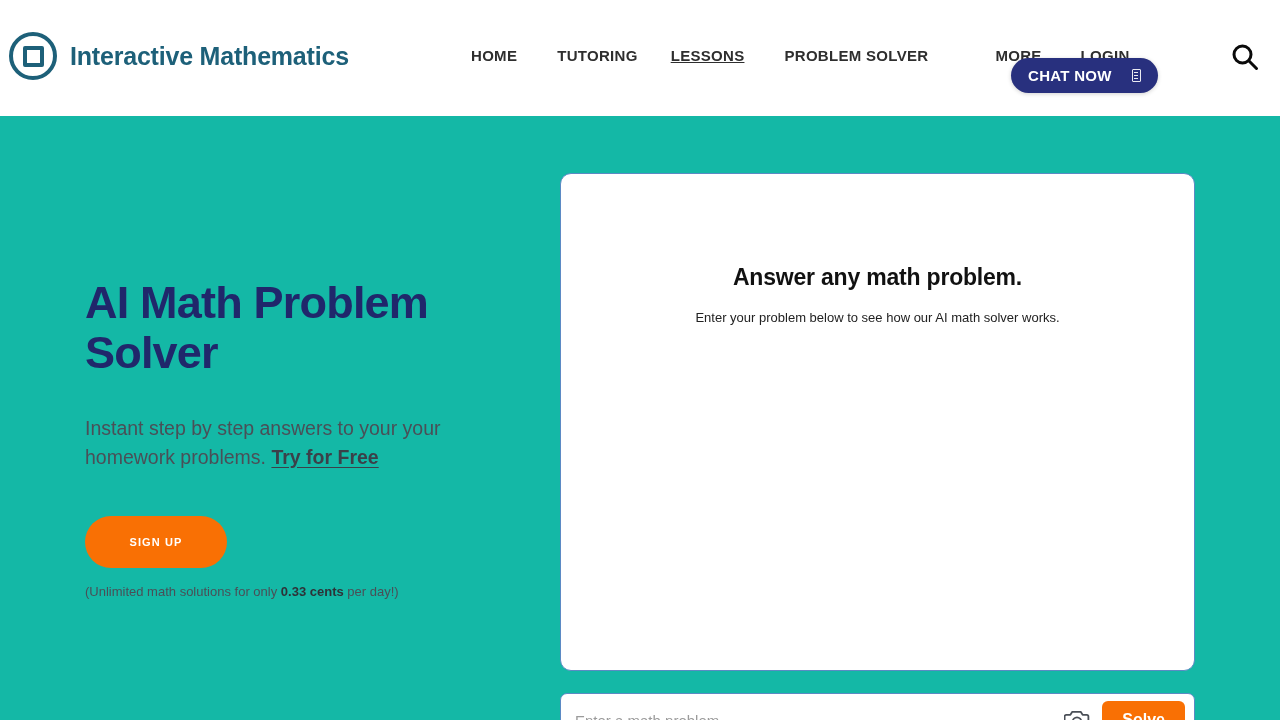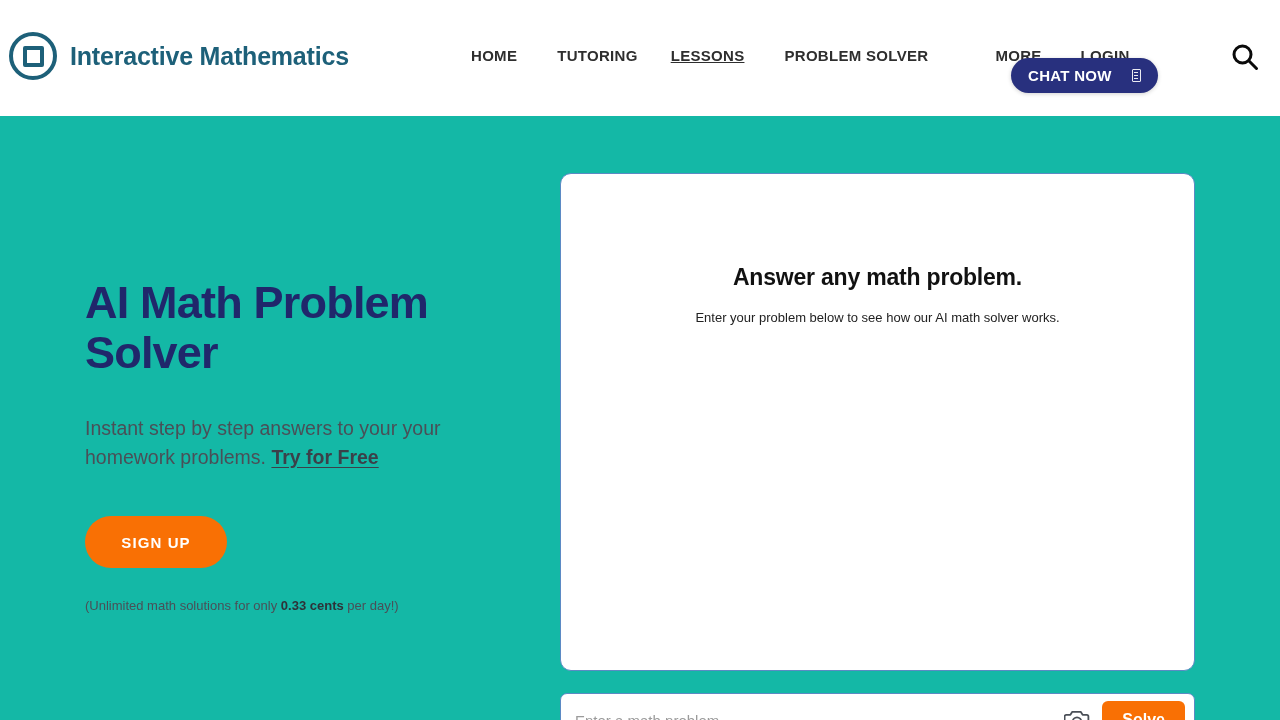--- a/index.html
+++ b/index.html
@@ -174,25 +174,25 @@
 
   .signup-btn {
     display: block;
     width: 142px;
     height: 52px;
     background: #f97004;
     border: none;
     border-radius: 26px;
     color: #ffffff;
     font-family: "Liberation Sans", sans-serif;
-    font-size: 15px;
+    font-size: 11px;
     font-weight: bold;
     letter-spacing: 1.1px;
     cursor: pointer;
-    margin-bottom: 30px;
+    margin-bottom: 16px;
   }
 
   .signup-note {
     font-size: 13px;
     color: #4a4f57;
     line-height: 1.3;
   }
   .signup-note b { font-weight: bold; color: #2e3238; }
 
   

